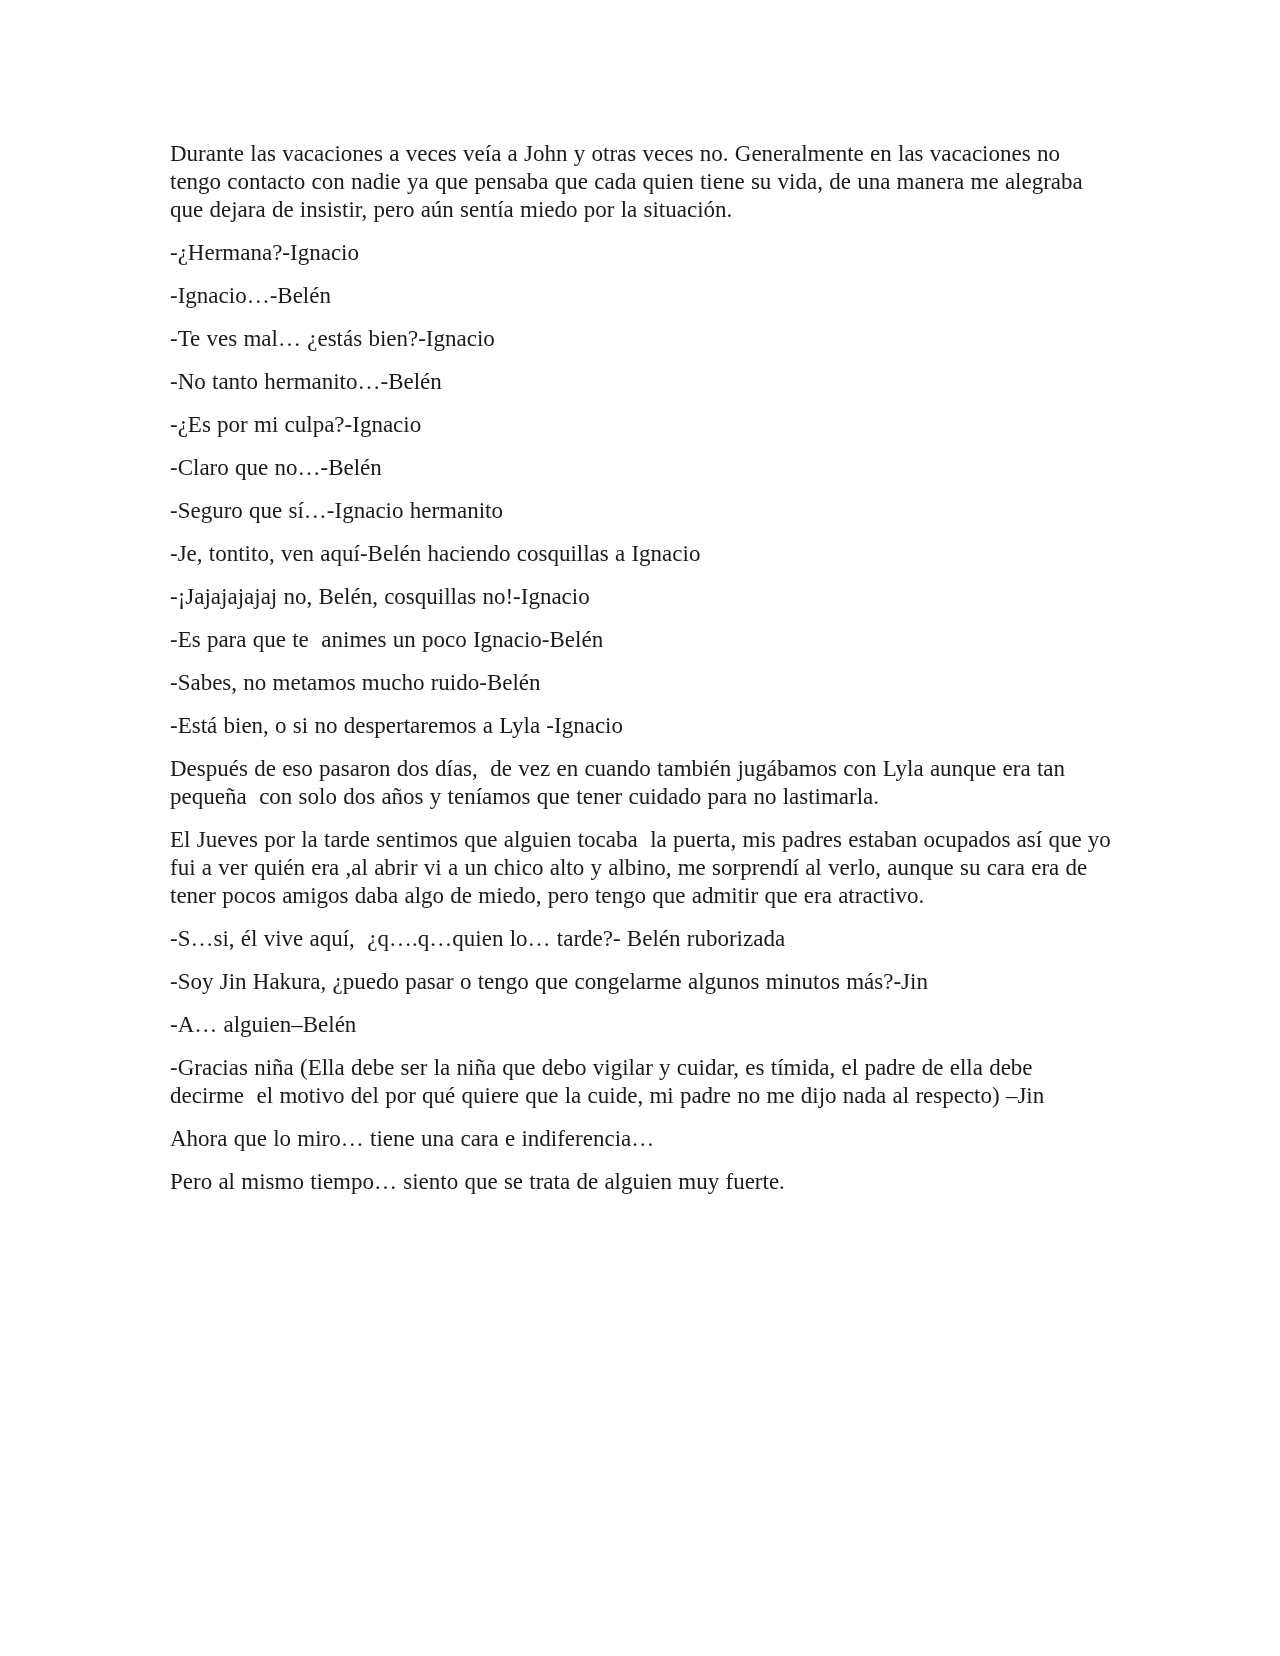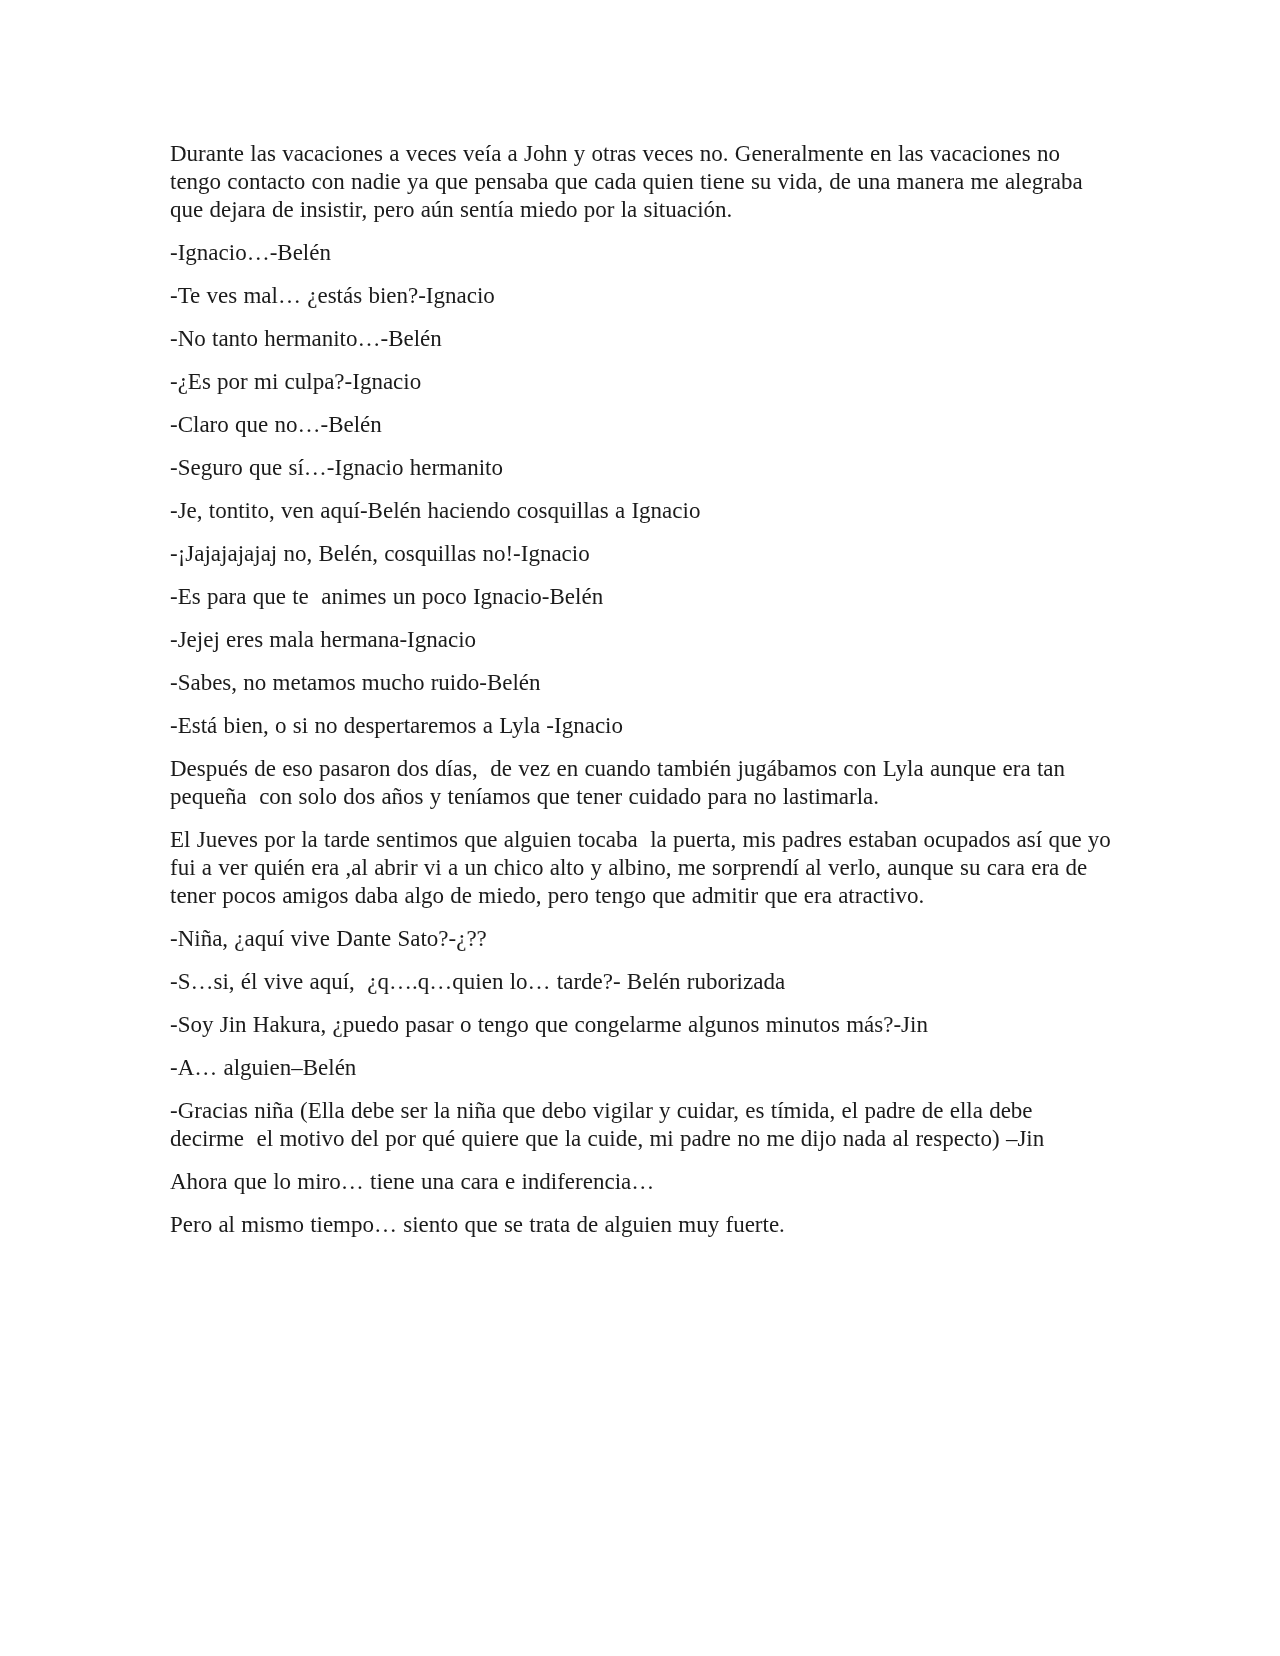--- a/index.html
+++ b/index.html
@@ -27,34 +27,33 @@
     color: #1b1b1b;
     white-space: pre-wrap;
     word-spacing: 0.5px;
   }
 </style>
 </head>
 <body>
 
 <div class="page">
   <p class="para">Durante las vacaciones a veces veía a John y otras veces no. Generalmente en las vacaciones no tengo contacto con nadie ya que pensaba que cada quien tiene su vida, de una manera me alegraba que dejara de insistir, pero aún sentía miedo por la situación.</p>
+  <p class="para">-¿Hermana?-Ignacio</p>
   <p class="para">-Ignacio…-Belén</p>
   <p class="para">-Te ves mal… ¿estás bien?-Ignacio</p>
   <p class="para">-No tanto hermanito…-Belén</p>
   <p class="para">-¿Es por mi culpa?-Ignacio</p>
   <p class="para">-Claro que no…-Belén</p>
   <p class="para">-Seguro que sí…-Ignacio hermanito</p>
   <p class="para">-Je, tontito, ven aquí-Belén haciendo cosquillas a Ignacio</p>
   <p class="para">-¡Jajajajajaj no, Belén, cosquillas no!-Ignacio</p>
   <p class="para">-Es para que te  animes un poco Ignacio-Belén</p>
-  <p class="para">-Jejej eres mala hermana-Ignacio</p>
   <p class="para">-Sabes, no metamos mucho ruido-Belén</p>
   <p class="para">-Está bien, o si no despertaremos a Lyla -Ignacio</p>
   <p class="para">Después de eso pasaron dos días,  de vez en cuando también jugábamos con Lyla aunque era tan pequeña  con solo dos años y teníamos que tener cuidado para no lastimarla.</p>
   <p class="para">El Jueves por la tarde sentimos que alguien tocaba  la puerta, mis padres estaban ocupados así que yo fui a ver quién era ,al abrir vi a un chico alto y albino, me sorprendí al verlo, aunque su cara era de tener pocos amigos daba algo de miedo, pero tengo que admitir que era atractivo.</p>
-  <p class="para">-Niña, ¿aquí vive Dante Sato?-¿??</p>
   <p class="para">-S…si, él vive aquí,  ¿q….q…quien lo… tarde?- Belén ruborizada</p>
   <p class="para">-Soy Jin Hakura, ¿puedo pasar o tengo que congelarme algunos minutos más?-Jin</p>
   <p class="para">-A… alguien–Belén</p>
   <p class="para">-Gracias niña (Ella debe ser la niña que debo vigilar y cuidar, es tímida, el padre de ella debe decirme  el motivo del por qué quiere que la cuide, mi padre no me dijo nada al respecto) –Jin</p>
   <p class="para">Ahora que lo miro… tiene una cara e indiferencia…</p>
   <p class="para">Pero al mismo tiempo… siento que se trata de alguien muy fuerte.</p>
 </div>
 
 </body></html>

